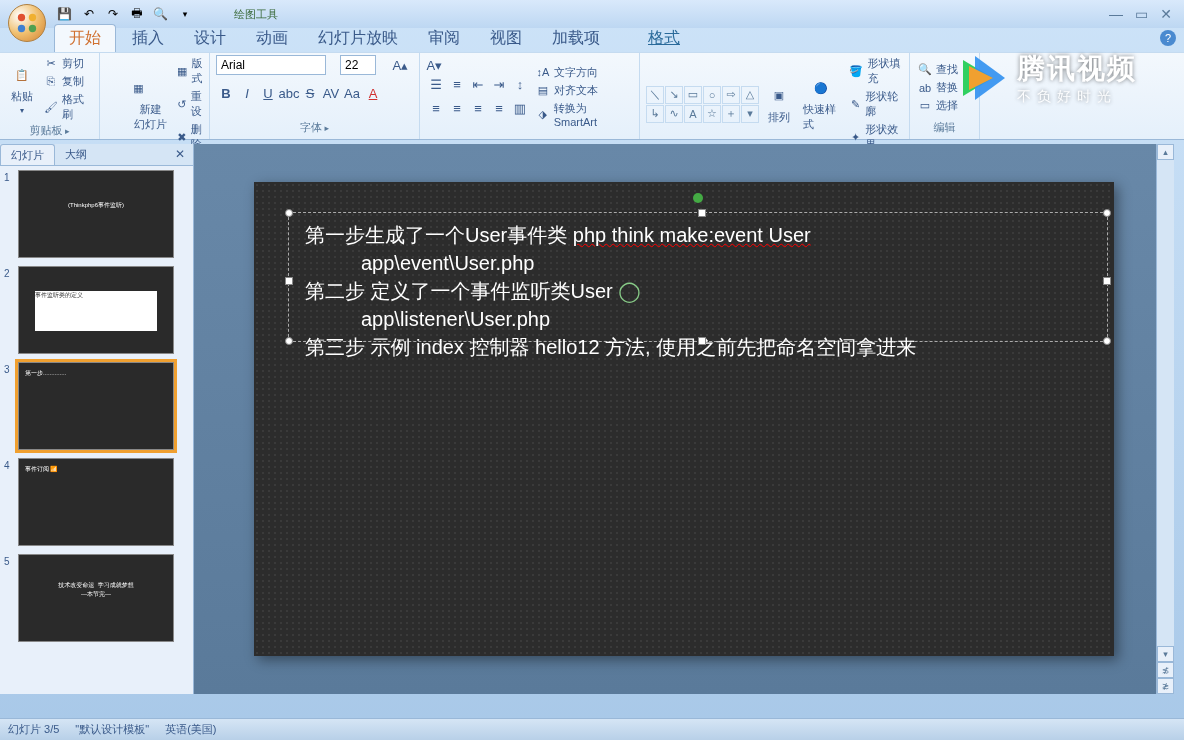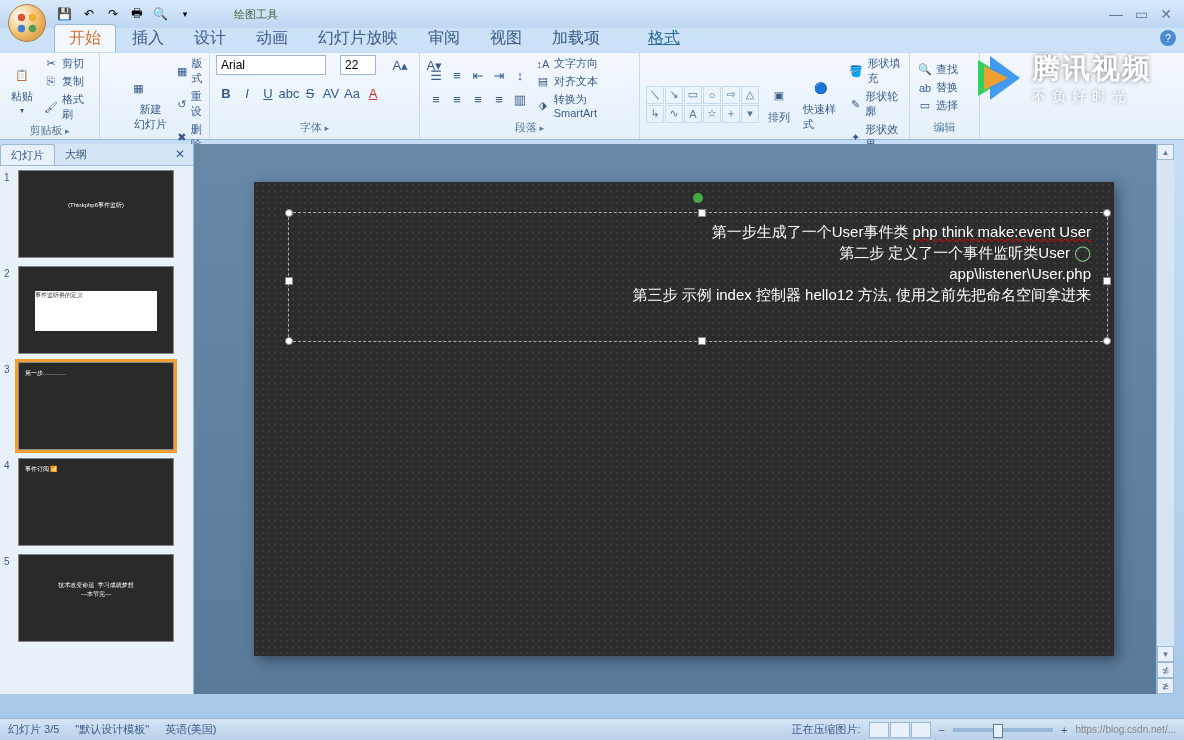--- a/index.html
+++ b/index.html
@@ -50,39 +50,39 @@
 .thumb-row{display:flex;margin-bottom:8px;}
 .thumb-num{width:14px;font-size:10px;color:#3a5a8a;padding-top:2px;}
 .thumb{width:156px;height:88px;background:#2a2a2a;border:1px solid #888;cursor:pointer;position:relative;font-size:6px;color:#fff;padding:6px;}
 .thumb.active{outline:3px solid #f0a030;}
 
 
 .editor { position: absolute; left: 194px; top: 144px; right: 10px; bottom: 46px; background: #5a7a9a; display:flex;flex-direction:column;}
 .slide-area{flex:1;display:flex;align-items:center;justify-content:center;position:relative;background:linear-gradient(to bottom,#6888a8,#5a7a9a);}
 .slide{width:860px;height:474px;background:#2c2c2c;background-image:radial-gradient(circle,#3a3a3a 1px,transparent 1px);background-size:6px 6px;box-shadow:4px 4px 12px rgba(0,0,0,0.4);position:relative;}
 .textbox{position:absolute;left:34px;top:30px;width:820px;height:130px;border:1px dashed #aaa;}
-.textbox-content{padding:8px 16px;color:#fff;font-size:15px;line-height:1.4;text-align:right;}
+.textbox-content{padding:8px 16px;color:#fff;font-size:20px;line-height:1.4;}
 .textbox .red-underline{text-decoration:underline wavy red 1px;}
 .handle{position:absolute;width:8px;height:8px;background:#fff;border:1px solid #888;border-radius:50%;}
 .handle.sq{border-radius:0;}
 .rot-handle{position:absolute;width:10px;height:10px;background:#4a4;border-radius:50%;top:-20px;left:50%;transform:translateX(-50%);}
 .editor-scroll{position:absolute;right:0;top:0;bottom:0;width:18px;background:#d5e5f5;border-left:1px solid #9ab8d8;}
 .editor-scroll .sbtn{height:16px;background:#e8f0fa;border:1px solid #9ab8d8;display:flex;align-items:center;justify-content:center;font-size:9px;color:#5a7a9a;}
 .notes-pane{height:38px;background:#fff;border-top:3px solid #9ab8d8;padding:6px 10px;color:#888;font-size:13px;}
 
 
 .status-bar{position:absolute;bottom:0;left:0;right:0;height:22px;background:linear-gradient(to bottom,#d5e5f5,#b8d0e8);border-top:1px solid #9ab8d8;display:flex;align-items:center;padding:0 8px;font-size:11px;color:#3a5a8a;gap:16px;}
 .status-right{margin-left:auto;display:flex;align-items:center;gap:8px;}
 .view-btns{display:flex;gap:1px;}
 .view-btn{width:20px;height:16px;border:1px solid #9ab8d8;background:#e8f0fa;cursor:pointer;}
 .zoom-slider{width:100px;height:4px;background:#9ab8d8;position:relative;}
 .zoom-slider::after{content:"";position:absolute;left:40%;top:-4px;width:8px;height:12px;background:#e8f0fa;border:1px solid #5a7a9a;}
 
 
-.watermark{position:absolute;top:50px;right:32px;display:flex;align-items:center;gap:8px;z-index:100;}
+.watermark{position:absolute;top:50px;right:47px;display:flex;align-items:center;gap:8px;z-index:100;}
 .watermark .logo{width:56px;height:56px;position:relative;}
 .watermark .txt{color:#fff;text-shadow:0 0 4px rgba(0,0,0,0.5);}
 .watermark .txt .big{font-size:28px;font-weight:bold;letter-spacing:2px;}
 .watermark .txt .small{font-size:14px;letter-spacing:6px;opacity:0.85;}
 .help-icn{position:absolute;right:8px;top:30px;width:16px;height:16px;border-radius:50%;background:#4a8ad0;color:#fff;font-size:11px;display:flex;align-items:center;justify-content:center;}
 </style>
 </head>
 <body>
 
 <div class="office-btn">
@@ -234,21 +234,20 @@
         <div class="small-btn">
             <span class="icn">▤</span>
             <span>对齐文本</span>
           </div>
         <div class="small-btn">
             <span class="icn">⬗</span>
             <span>转换为 SmartArt</span>
           </div>
       </div>
     </div>
-    <div class="rgroup-label arrow">段落</div>
   </div>
 
   <div class="rgroup" style="width:270px;">
     <div class="rgroup-content">
       <div class="shape-grid">
         <span class="shape-cell">＼</span>
         <span class="shape-cell">↘</span>
         <span class="shape-cell">▭</span>
         <span class="shape-cell">○</span>
         <span class="shape-cell">⇨</span>
@@ -356,20 +355,21 @@
         <div class="handle" style="top:-4px;left:-4px;"></div>
         <div class="handle sq" style="top:-4px;left:50%;"></div>
         <div class="handle" style="top:-4px;right:-4px;"></div>
         <div class="handle sq" style="top:50%;left:-4px;"></div>
         <div class="handle sq" style="top:50%;right:-4px;"></div>
         <div class="handle" style="bottom:-4px;left:-4px;"></div>
         <div class="handle sq" style="bottom:-4px;left:50%;"></div>
         <div class="handle" style="bottom:-4px;right:-4px;"></div>
         <div class="textbox-content">
           <div><span>第一步生成了一个User事件类</span> <span class="red-underline">php think make:event User</span></div>
+          <div style="padding-left:56px;">app\event\User.php</div>
           <div><span>第二步 定义了一个事件监听类User</span> <span style="color:#8c8;">◯</span></div>
           <div style="padding-left:56px;">app\listener\User.php</div>
           <div>第三步 示例 index 控制器 hello12 方法, 使用之前先把命名空间拿进来</div>
         </div>
       </div>
     </div>
     <div class="editor-scroll">
       <div class="sbtn">▴</div>
       <div style="position:absolute;bottom:0;left:0;right:0;">
         <div class="sbtn">▾</div>
@@ -377,32 +377,20 @@
         <div class="sbtn">≵</div>
       </div>
     </div>
   </div>
 </div>
 
 <div class="status-bar">
   <span>幻灯片 3/5</span>
   <span>"默认设计模板"</span>
   <span>英语(美国)</span>
-  <div class="status-right">
-    <span>正在压缩图片:</span>
-    <div class="view-btns">
-      <div class="view-btn"></div>
-      <div class="view-btn"></div>
-      <div class="view-btn"></div>
-    </div>
-    <span>−</span>
-    <div class="zoom-slider"></div>
-    <span>+</span>
-    <span style="color:#888;font-size:10px;">https://blog.csdn.net/...</span>
-  </div>
 </div>
 
 <div class="watermark">
   <div class="logo">
     <svg viewBox="0 0 56 56">
         <path d="M10 10 L40 28 L10 46 Z" fill="#30d060"></path>
         <path d="M22 6 L52 28 L22 50 Z" fill="#3090f0" opacity="0.9"></path>
         <path d="M16 16 L40 28 L16 40 Z" fill="#f0a030"></path>
       </svg>
   </div>

